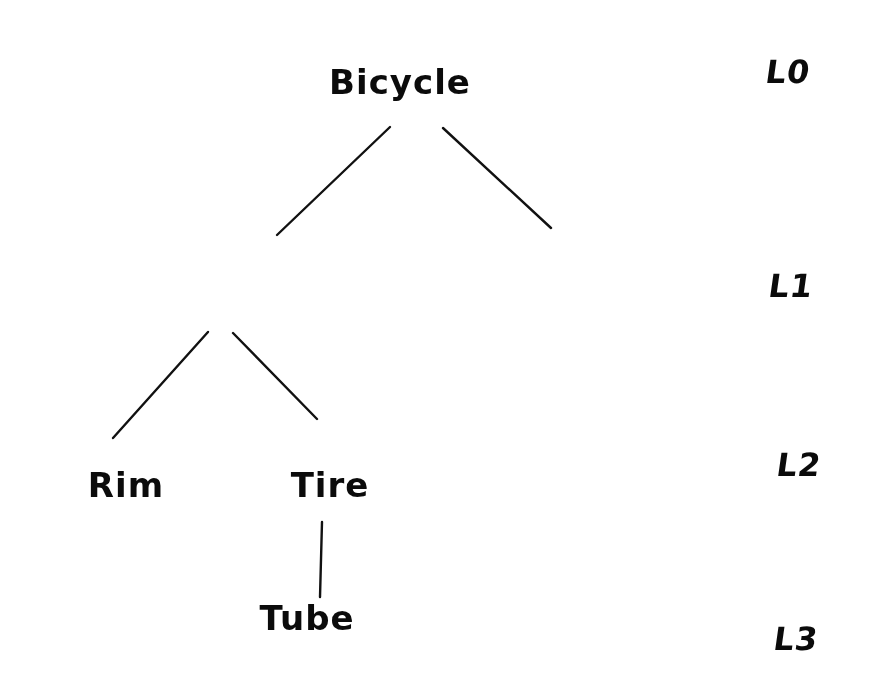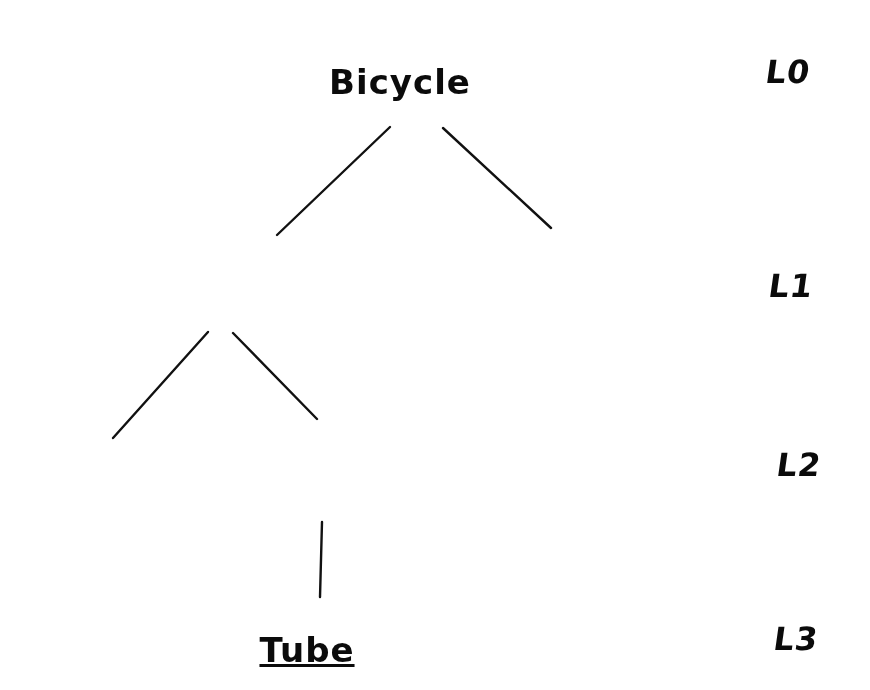--- a/index.html
+++ b/index.html
@@ -58,23 +58,25 @@
     <line class="edge" x1="443" y1="128" x2="551" y2="228"></line>
     <line class="edge" x1="208" y1="332" x2="113" y2="438"></line>
     <line class="edge" x1="233" y1="333" x2="317" y2="419"></line>
     <line class="edge" x1="322" y1="522" x2="320" y2="597"></line>
   </svg>
 
   <div class="node-label" style="left:400px; top:82px;">Bicycle</div>
 
 
 
+  <div class="node-label" style="left:126px; top:485px;">Rim</div>
 
+  <div class="node-label" style="left:330px; top:485px;">Tire</div>
 
-  <div class="node-label" style="left:307px; top:650px;text-decoration:underline;">Tube</div>
+  <div class="node-label" style="left:307px; top:618px;">Tube</div>
 
   <div class="level-label" style="left:788px; top:72px;">L0</div>
 
   <div class="level-label" style="left:791px; top:286px;">L1</div>
 
   <div class="level-label" style="left:799px; top:465px;">L2</div>
 
   <div class="level-label" style="left:796px; top:639px;">L3</div>
 
 </div>

